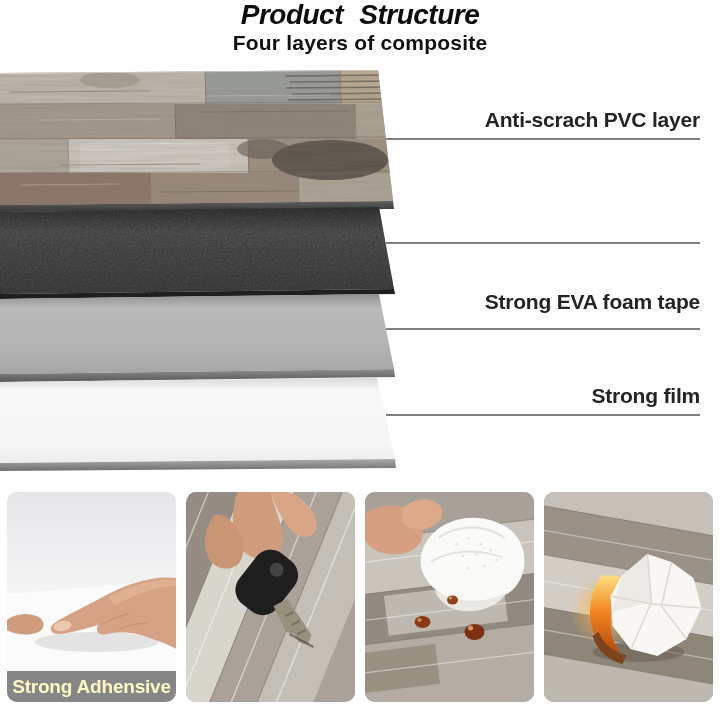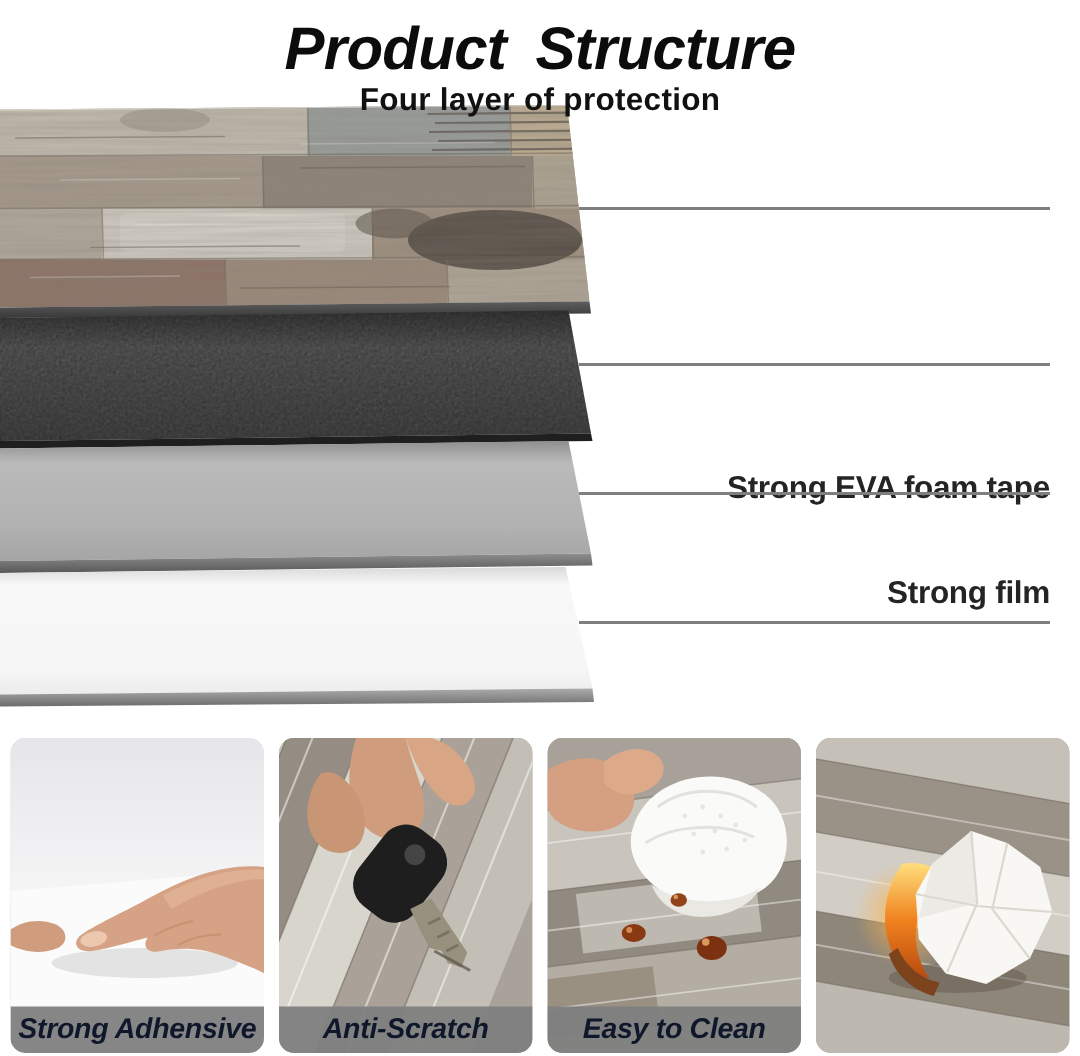--- a/index.html
+++ b/index.html
@@ -1,46 +1,46 @@
 <!DOCTYPE html>
 <html><head>
 <meta charset="utf-8">
 <style>
   html,body{margin:0;padding:0;background:#fff;}
   .page{position:relative;width:720px;height:704px;background:#fff;overflow:hidden;
         font-family:"Liberation Sans",sans-serif;}
   
   .header{position:absolute;top:0;left:0;right:0;text-align:center;z-index:5;}
-  .title{margin:0;padding-top:13px;font-size:40px;line-height:1.0;font-weight:800;
+  .title{margin:0;padding-top:1px;font-size:28px;line-height:1.0;font-weight:800;
          font-style:italic;color:#0c0c0c;letter-spacing:-.5px;word-spacing:9px;}
   .subtitle{margin-top:2px;font-size:21px;font-weight:700;color:#111;letter-spacing:.2px;}
   
   .diagram{position:absolute;top:0;left:0;width:720px;height:492px;}
   .stack-svg{position:absolute;top:0;left:0;}
   .callout-line{position:absolute;left:386px;width:314px;height:2px;background:#7f7f7f;}
   .callout-label{position:absolute;right:20px;width:320px;text-align:right;
                  font-size:21px;font-weight:600;color:#242424;letter-spacing:-.2px;}
   
   .features{position:absolute;left:0;top:492px;width:720px;height:210px;
             display:flex;gap:10px;padding:0 7px;box-sizing:border-box;}
   .card{position:relative;flex:1;margin:0;border-radius:10px;overflow:hidden;background:#ddd;}
   .card svg{display:block;width:100%;height:100%;}
   .badge{position:absolute;left:0;right:0;bottom:0;height:31px;
-         background:rgba(128,128,128,.95);color:#0f172a;display:flex;
+         background:rgba(128,128,128,.95);color:#fef9c3;display:flex;
          align-items:center;justify-content:center;font-size:19px;font-weight:700;
-         letter-spacing:-.2px;font-style:italic;}
+         letter-spacing:-.2px;}
 </style>
 </head>
 <body>
 
 <div class="page">
 
   <div class="header">
     <h1 class="title">Product Structure</h1>
-    <div class="subtitle">Four layer of protection</div>
+    <div class="subtitle">Four layers of composite</div>
   </div>
 
   <div class="diagram">
 
     <svg class="stack-svg" width="460" height="480" viewBox="0 0 460 480">
       <defs>
         <clipPath id="woodClip">
             <polygon points="0,73 378,70 393,201 0,205"></polygon>
           </clipPath>
         <clipPath id="darkClip">
@@ -152,25 +152,26 @@
       <polygon points="0,212 379,207 394,289 0,294" fill="url(#darkShadeG)"></polygon>
       <polygon points="0,294 394,289 395,294 0,299" fill="#1f1f1f"></polygon>
 
       <polygon points="0,299 379,294 394,369 0,374" fill="url(#grayFaceG)"></polygon>
       <polygon points="0,374 394,369 395,377 0,382" fill="url(#grayEdgeG)"></polygon>
 
       <polygon points="0,382 377,378 395,459 0,463" fill="url(#whiteFaceG)"></polygon>
       <polygon points="0,463 395,459 396,468 0,471" fill="url(#whiteEdgeG)"></polygon>
     </svg>
 
+    <div class="callout-label" style="top:108px">Anti-scrach PVC layer</div>
     <div class="callout-line" style="top:138px"></div>
 
     <div class="callout-line" style="top:242px"></div>
 
-    <div class="callout-label" style="top:314px">Strong EVA foam tape</div>
+    <div class="callout-label" style="top:290px">Strong EVA foam tape</div>
     <div class="callout-line" style="top:328px"></div>
 
     <div class="callout-label" style="top:384px">Strong film</div>
     <div class="callout-line" style="top:414px"></div>
   </div>
 
   <div class="features">
 
     <figure class="card">
       <svg viewBox="0 0 170 210" preserveAspectRatio="xMidYMid slice">
@@ -221,21 +222,20 @@
         <path d="M28 24 C18 38 16 58 26 70 C34 79 49 79 55 69 C61 58 57 43 49 33 C43 25 34 20 28 24 Z" fill="#c89674"></path>
         <ellipse cx="55" cy="55" rx="12" ry="8" fill="#b9picks" opacity="0"></ellipse>
         <g transform="rotate(38 80 92)">
           <rect x="56" y="58" width="48" height="64" rx="18" fill="#1e1e1e"></rect>
           <circle cx="80" cy="74" r="7" fill="#454545"></circle>
         </g>
         <polygon points="88,114 102,107 126,143 122,153 113,150 109,142 101,140 96,131" fill="#97907d"></polygon>
         <path d="M100 124 L108 120 M106 133 L114 129 M112 142 L120 138" stroke="#6f6a5c" stroke-width="2" opacity=".8" fill="none"></path>
         <line x1="104" y1="142" x2="128" y2="155" stroke="#57504a" stroke-width="2" opacity=".7"></line>
       </svg>
-      <figcaption class="badge">Anti-Scratch</figcaption>
     </figure>
 
     <figure class="card">
       <svg viewBox="0 0 170 210" preserveAspectRatio="xMidYMid slice">
         <rect width="170" height="210" fill="#b0a9a0"></rect>
         <g transform="rotate(-7 85 105)">
           <rect x="-25" y="-10" width="230" height="48" fill="#a8a199"></rect>
           <rect x="-25" y="38" width="230" height="54" fill="#c9c5bd"></rect>
           <rect x="-25" y="92" width="230" height="50" fill="#918a80"></rect>
           <rect x="-25" y="142" width="230" height="75" fill="#b3ada3"></rect>
@@ -268,21 +268,20 @@
             <circle cx="120" cy="74" r="1.6"></circle>
             <circle cx="132" cy="68" r="1.6"></circle>
         </g>
         <ellipse cx="58" cy="130" rx="8" ry="6" fill="#8a3a12"></ellipse>
           <circle cx="55" cy="128" r="2" fill="#d08b51"></circle>
         <ellipse cx="88" cy="108" rx="5.5" ry="4.5" fill="#93431a"></ellipse>
           <circle cx="86" cy="106" r="1.5" fill="#d79a5e"></circle>
         <ellipse cx="110" cy="140" rx="10" ry="8" fill="#7c3210"></ellipse>
           <circle cx="106" cy="136" r="2.5" fill="#d99a5e"></circle>
       </svg>
-      <figcaption class="badge">Easy to Clean</figcaption>
     </figure>
 
     <figure class="card">
       <svg viewBox="0 0 170 210" preserveAspectRatio="xMidYMid slice">
         <defs>
           <linearGradient id="flameG" x1="0" y1="0" x2="0" y2="1">
             <stop offset="0" stop-color="#ffdf7e"></stop>
               <stop offset=".5" stop-color="#f0821e"></stop>
             <stop offset="1" stop-color="#b84a10"></stop>
           </linearGradient>

